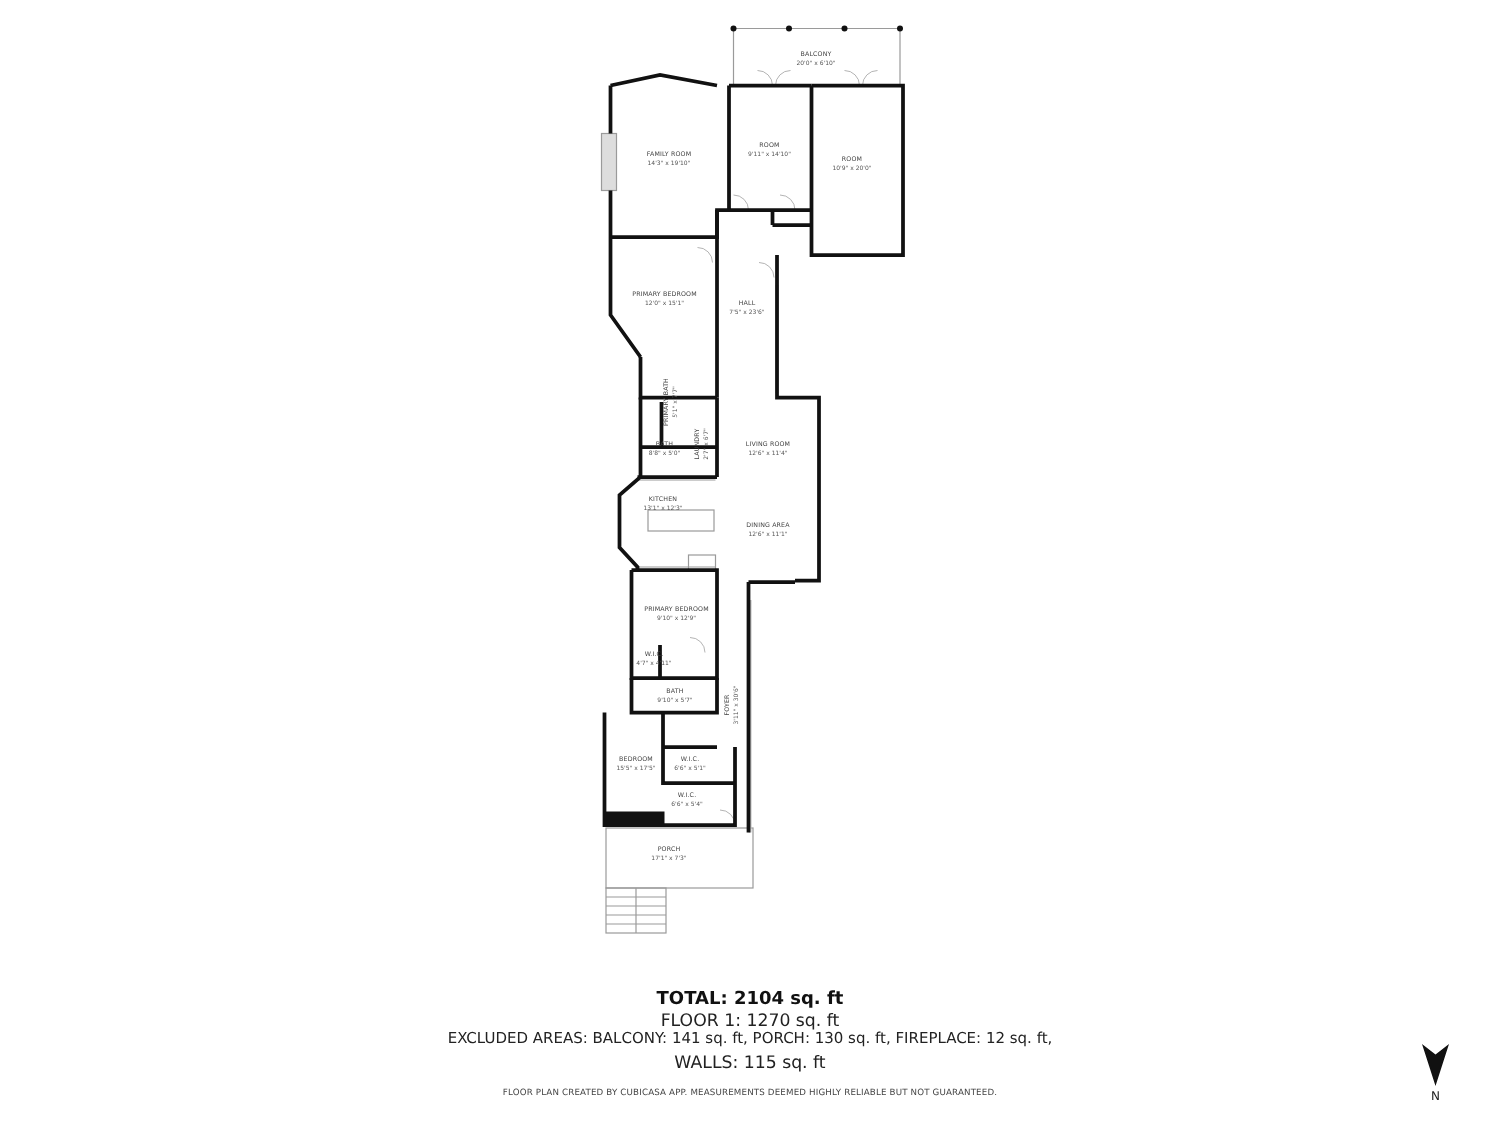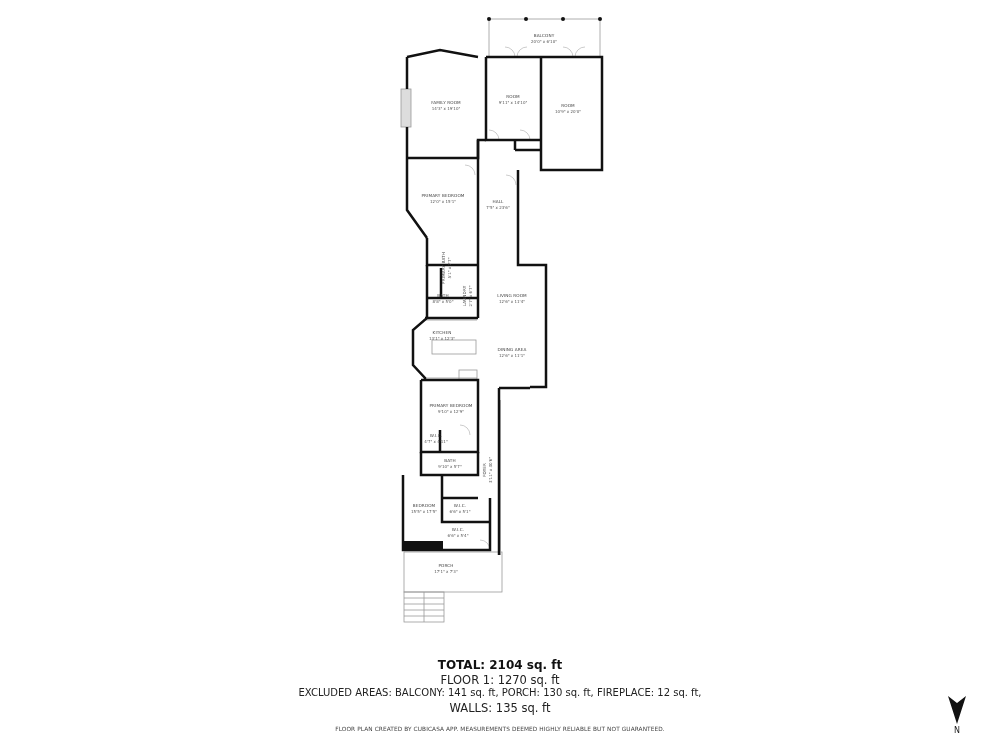--- a/index.html
+++ b/index.html
@@ -164,21 +164,21 @@
     <text class="room-dim" x="458" y="537">6'6" x 5'4"</text>
 
     <text class="room-label" x="446" y="567">PORCH</text>
     <text class="room-dim" x="446" y="573">17'1" x 7'3"</text>
   </g>
 </svg>
 
 <div class="footer total">TOTAL: 2104 sq. ft</div>
 <div class="footer floor">FLOOR 1: 1270 sq. ft</div>
 <div class="footer excluded">EXCLUDED AREAS: BALCONY: 141 sq. ft, PORCH: 130 sq. ft, FIREPLACE: 12 sq. ft,</div>
-<div class="footer walls">WALLS: 135 sq. ft</div>
+<div class="footer walls">WALLS: 115 sq. ft</div>
 <div class="footer disclaimer">FLOOR PLAN CREATED BY CUBICASA APP. MEASUREMENTS DEEMED HIGHLY RELIABLE BUT NOT GUARANTEED.</div>
 
 <div class="compass">
   <svg width="20" height="30" viewBox="0 0 20 30">
     <polygon points="1,2 10,9 19,2 10,30" fill="#111"></polygon>
   </svg>
   <span class="compass-label">N</span>
 </div>
 
 </body></html>

